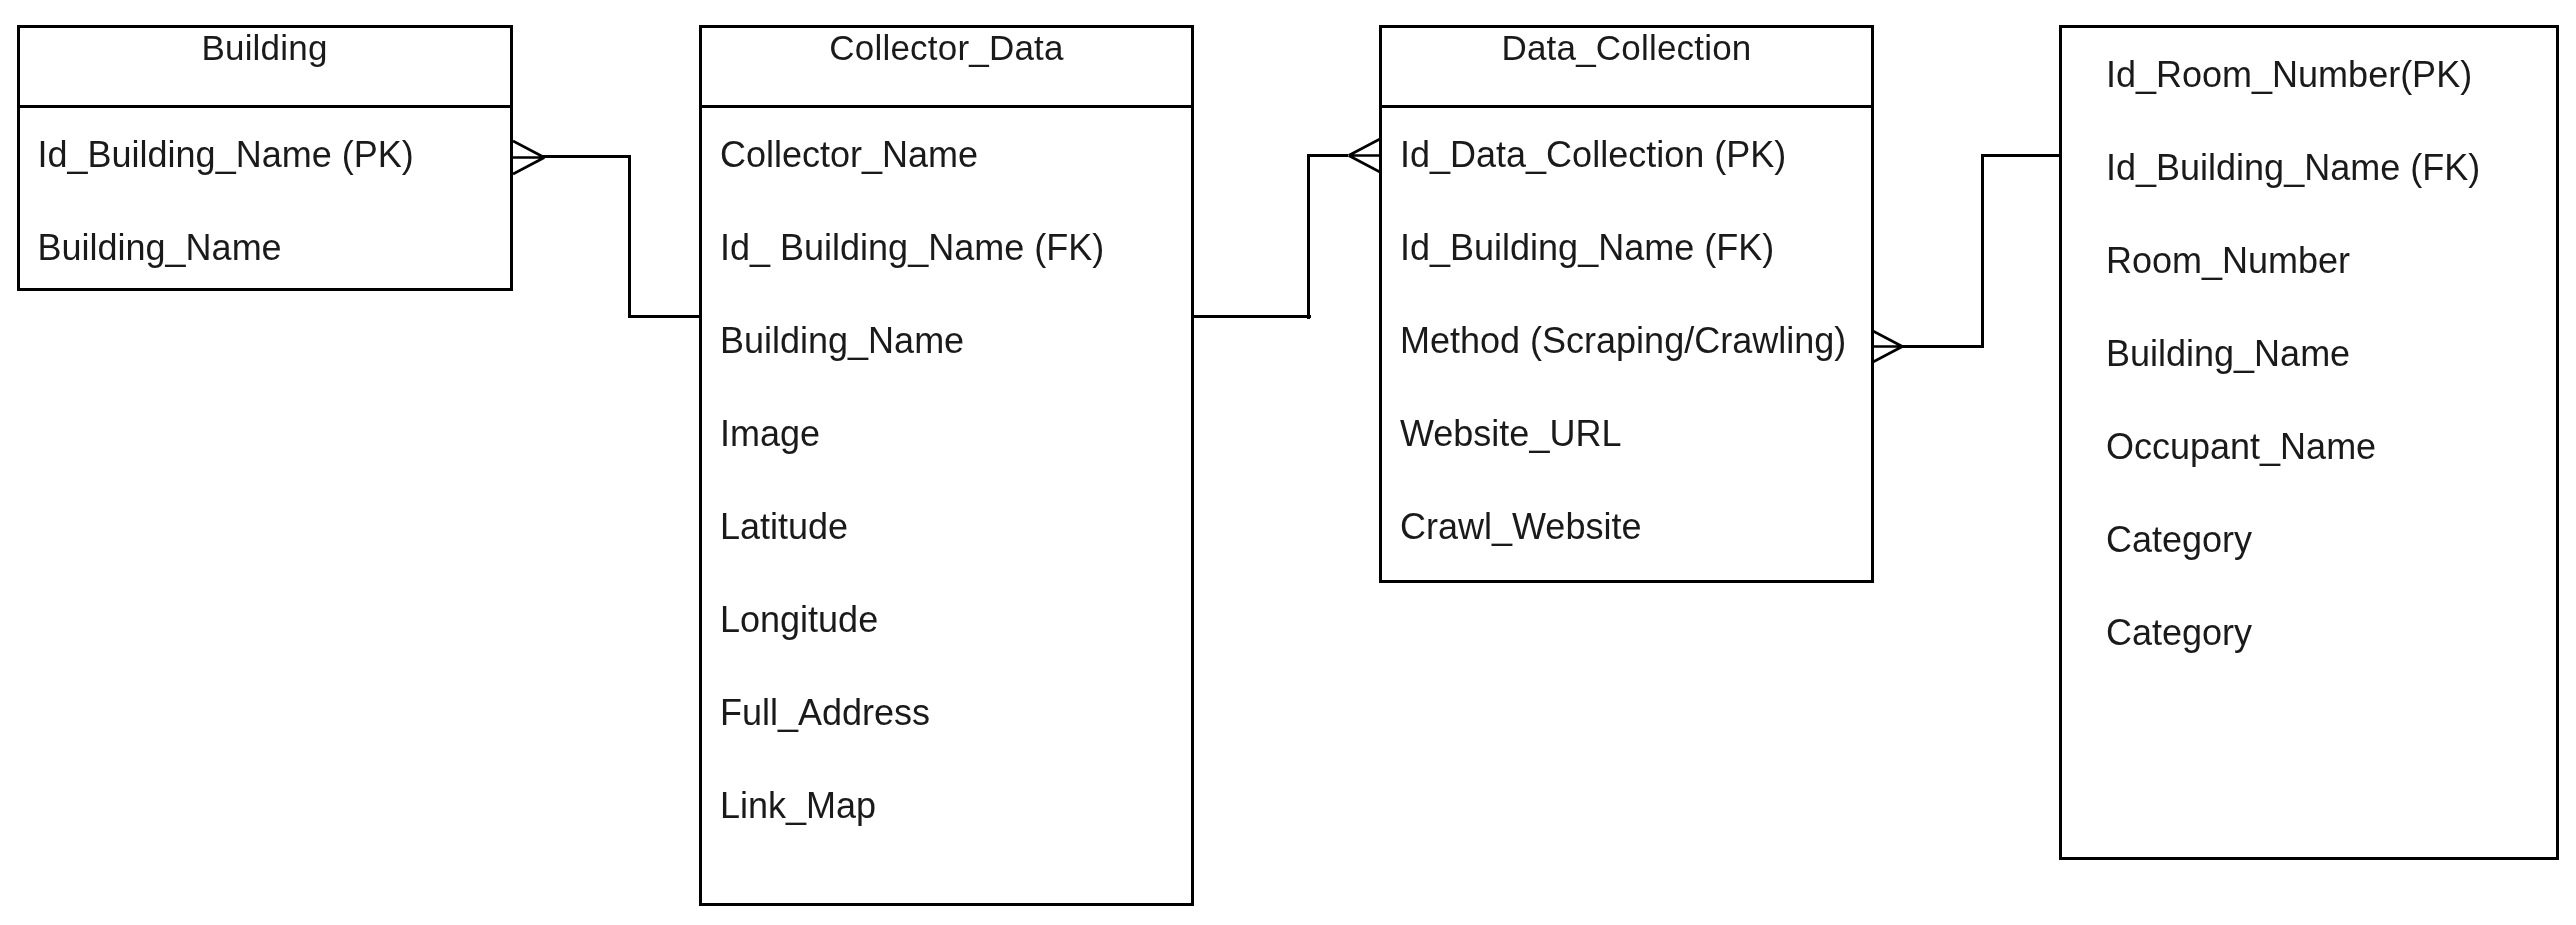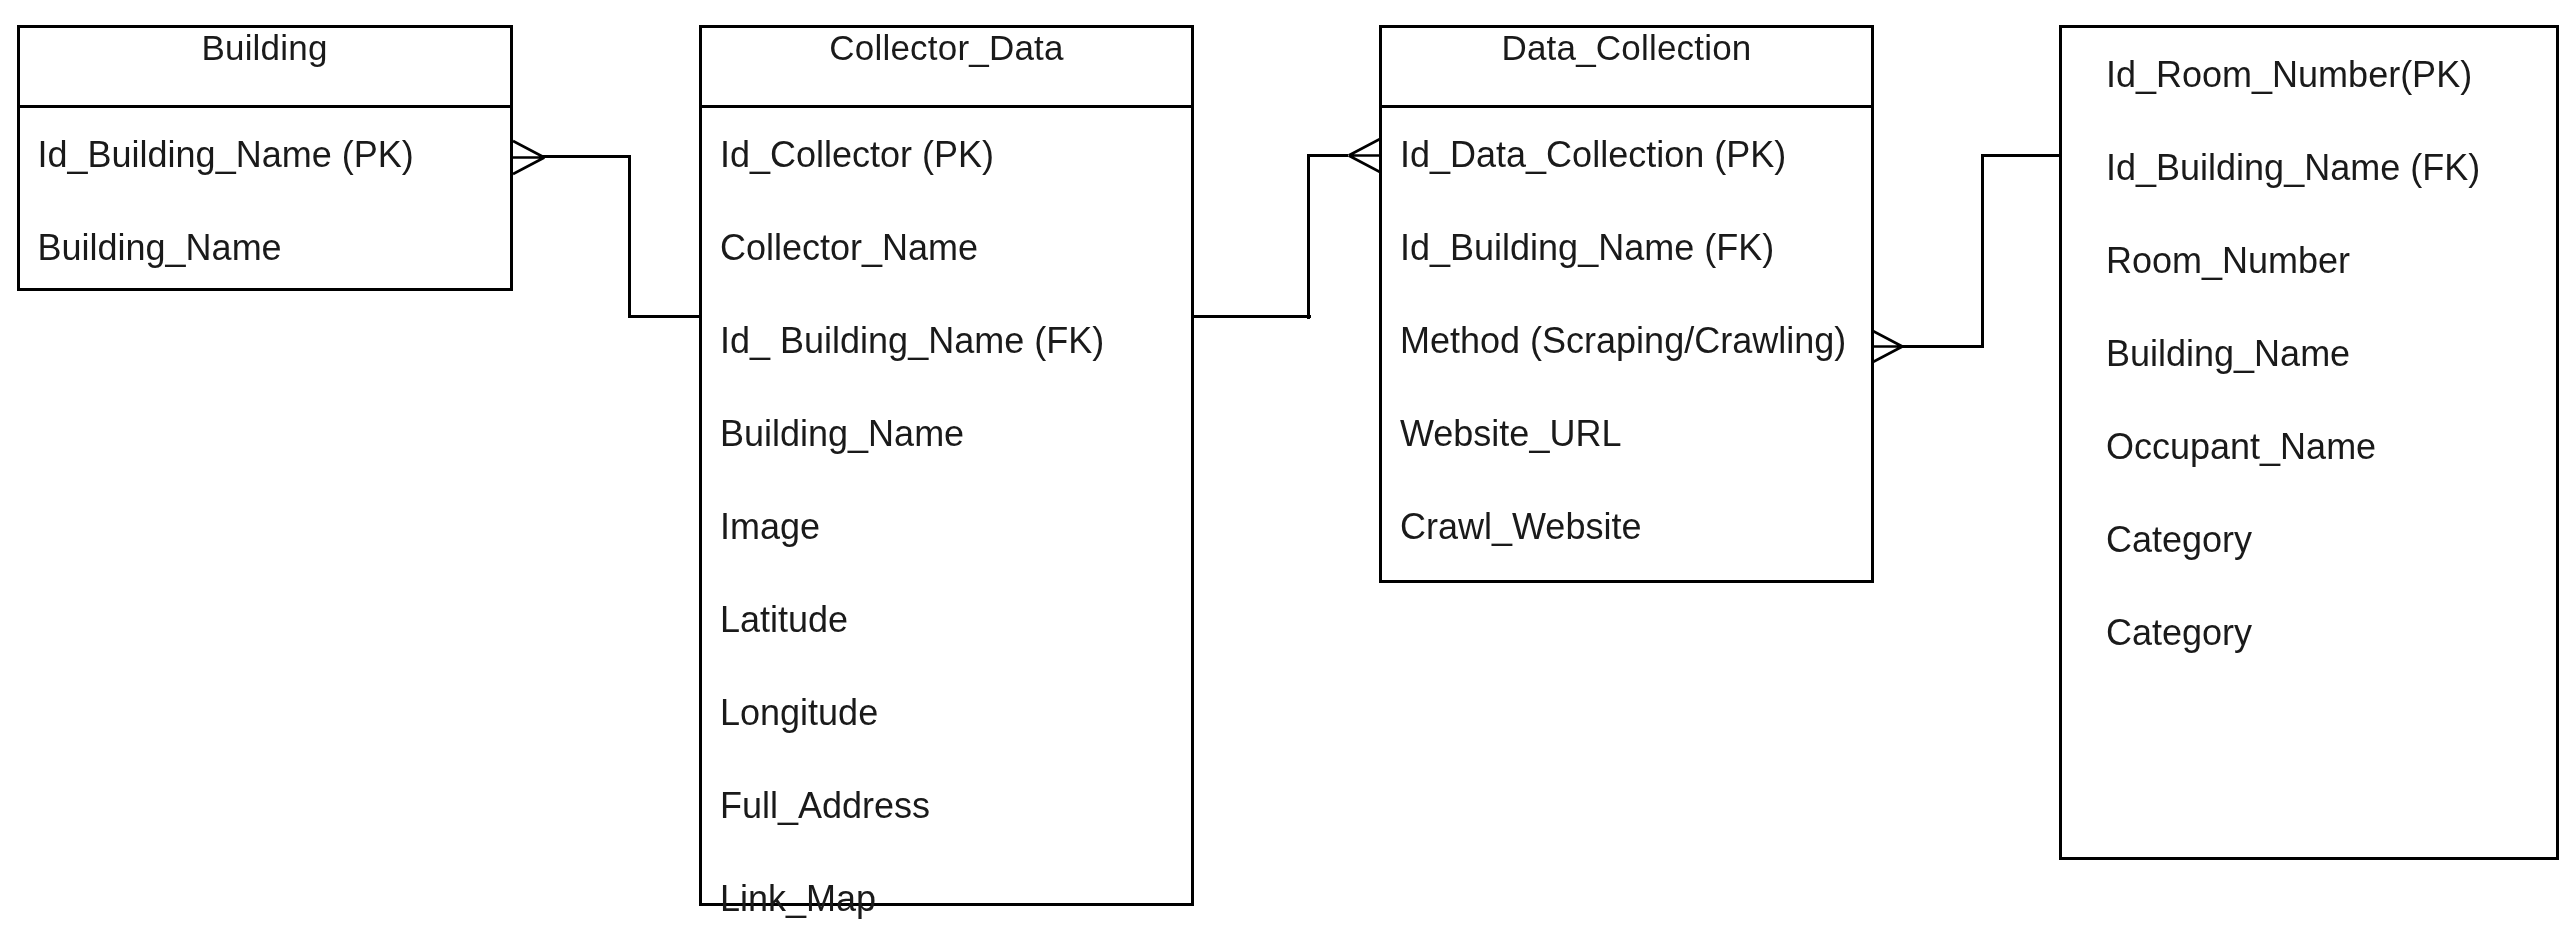--- a/index.html
+++ b/index.html
@@ -97,21 +97,20 @@
       <li class="attr">Id_Building_Name (PK)</li>
       <li class="attr">Building_Name</li>
     </ul>
   </div>
 
   <div class="entity" id="entity-collector-data">
     <div class="entity-header">
       <span class="entity-title">Collector_Data</span>
     </div>
     <ul class="attr-list">
-      <li class="attr">Id_Collector (PK)</li>
       <li class="attr">Collector_Name</li>
       <li class="attr">Id_ Building_Name (FK)</li>
       <li class="attr">Building_Name</li>
       <li class="attr">Image</li>
       <li class="attr">Latitude</li>
       <li class="attr">Longitude</li>
       <li class="attr">Full_Address</li>
       <li class="attr">Link_Map</li>
     </ul>
   </div>

